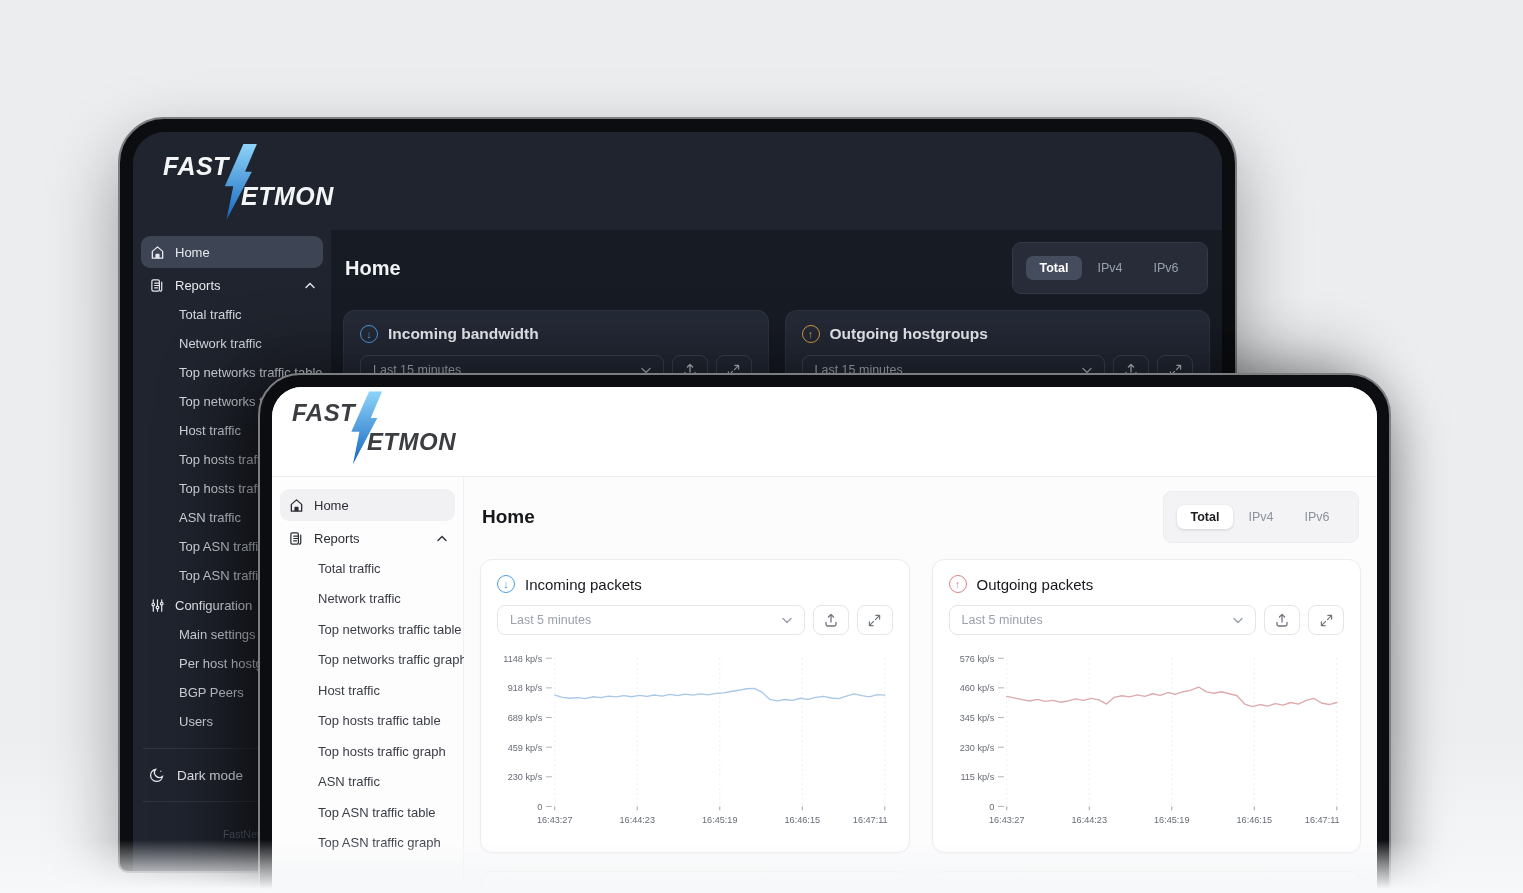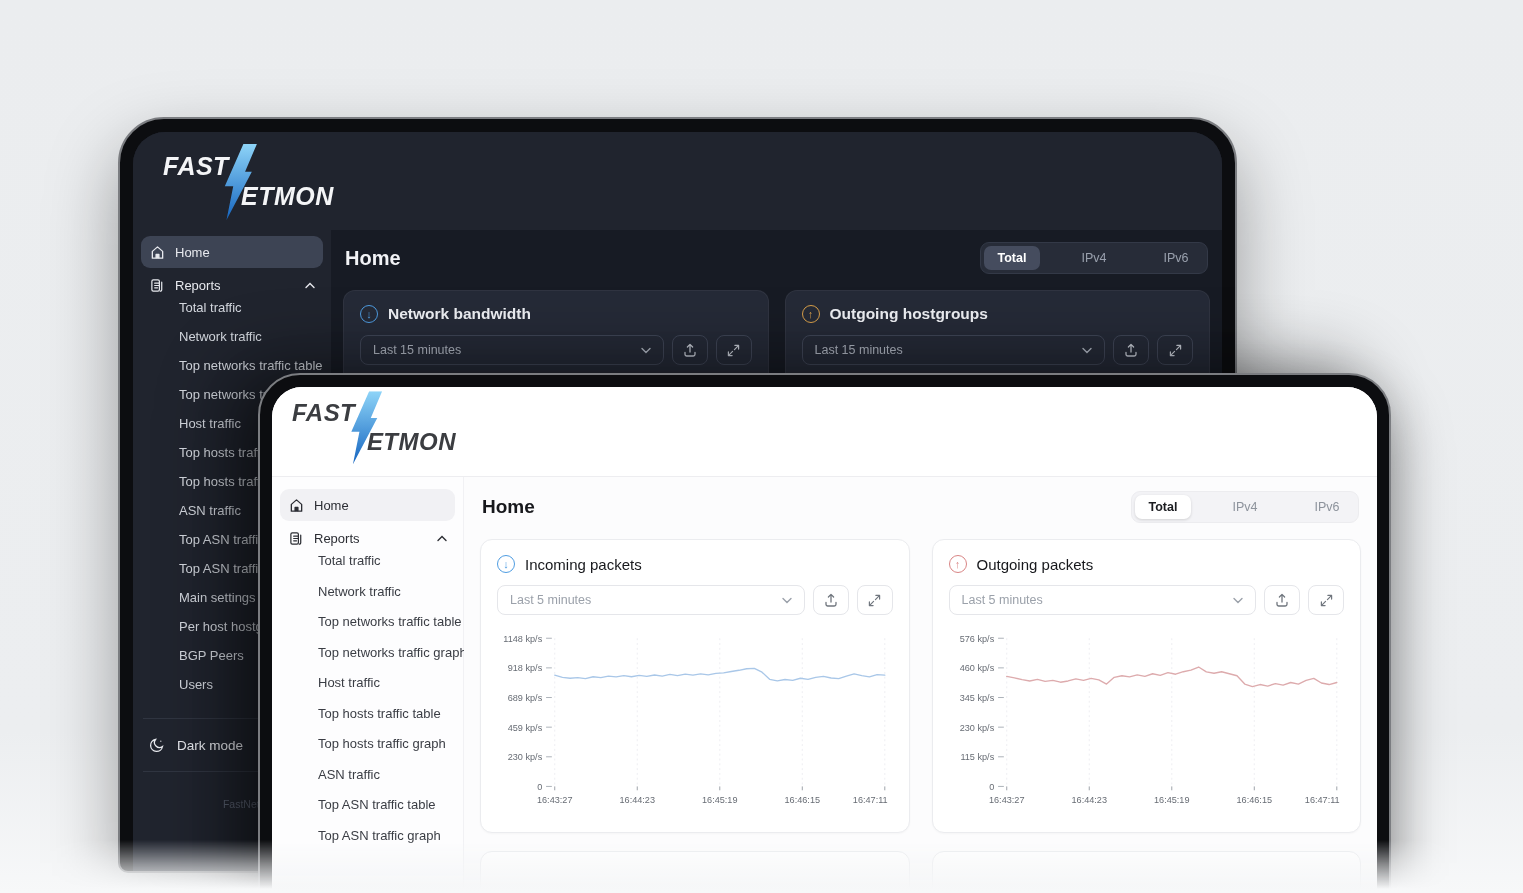--- a/index.html
+++ b/index.html
@@ -35,31 +35,31 @@
   .bd-body { flex:1; display:flex; min-height:0; }
   .bd-sidebar { width:198px; background:#20242e; padding:6px 8px; flex:0 0 auto; font-size:13px; }
   .bd-main { flex:1; background:#171b24; padding:12px 12px 0 12px; }
 
   .nav-item { display:flex; align-items:center; gap:10px; height:30px; padding:0 8px; border-radius:9px; cursor:pointer; }
   .bd-sidebar .nav-item { color:#e7e9ee; }
   .bd-sidebar .nav-item.active { background:#3d4454; height:32px; margin-bottom:2px; }
   .nav-item .nv-icon { display:flex; width:16px; justify-content:center; }
   .nav-item .chev { margin-left:auto; display:flex; }
   ul.subnav { list-style:none; }
-  .subnav .sub-item { height:29px; display:flex; align-items:flex-start; padding-left:38px; cursor:pointer; white-space:nowrap; }
+  .subnav .sub-item { height:29px; display:flex; align-items:center; padding-left:38px; cursor:pointer; white-space:nowrap; }
   .bd-sidebar .subnav .sub-item { color:#d3d7de; }
   .bd-divider { border-top:1px solid #303541; margin:12px 2px; }
   .bd-darkmode { display:flex; align-items:center; gap:12px; color:#e7e9ee; font-size:13.5px; padding:6px 8px; cursor:pointer; }
   .bd-footer { text-align:right; color:#596070; font-size:10.5px; padding:14px 6px 0 0; }
 
   .main-top { display:flex; align-items:center; justify-content:space-between; padding:0 2px; }
   .page-title-dark  { color:#f2f3f6; font-size:20px; font-weight:700; }
   .page-title-light { color:#17181c; font-size:19px; font-weight:700; }
 
-  .tabs { display:flex; border-radius:9px; padding:3px;gap:26px; }
+  .tabs { display:flex; border-radius:9px; padding:13px; }
   .tabs .tab { width:56px; height:24px; line-height:24px; text-align:center; font-size:12.5px; border-radius:7px; cursor:pointer; }
   .tabs-dark { background:#272c38; border:1px solid #333947; }
   .tabs-dark .tab { color:#99a0ad; }
   .tabs-dark .tab.active { background:#454c5e; color:#fff; font-weight:700; }
   .tabs-light { background:#f3f3f6; border:1px solid #ececef; }
   .tabs-light .tab { color:#8d939c; }
   .tabs-light .tab.active { background:#fff; color:#1b1c20; font-weight:700; box-shadow:0 1px 3px rgba(0,0,0,.14); }
 
   .panels-row { display:flex; gap:16px; margin-top:16px; }
   .panel { flex:1; border-radius:12px; }
@@ -186,20 +186,31 @@
                 <li class="sub-item">
                   <span>ASN traffic</span>
                 </li>
                 <li class="sub-item">
                   <span>Top ASN traffic table</span>
                 </li>
                 <li class="sub-item">
                   <span>Top ASN traffic graph</span>
                 </li>
               </ul>
+          <div class="nav-item">
+            <span class="nv-icon">
+              <svg class="ic" width="15" height="15" viewBox="0 0 16 16" fill="none" stroke="currentColor" stroke-width="1.3" stroke-linecap="round">
+                    <path d="M3.5 2v3.3M3.5 8.7V14M8 2v6.3M8 11.7V14M12.5 2v2.3M12.5 7.7V14"></path>
+                    <circle cx="3.5" cy="7" r="1.4"></circle>
+                    <circle cx="8" cy="10" r="1.4"></circle>
+                    <circle cx="12.5" cy="6" r="1.4"></circle>
+                  </svg>
+            </span>
+            <span>Configuration</span>
+          </div>
           <ul class="subnav">
 
           <li class="sub-item">
                   <span>Main settings</span>
                 </li>
                 <li class="sub-item">
                   <span>Per host hostgroups</span>
                 </li>
                 <li class="sub-item">
                   <span>BGP Peers</span>
@@ -229,21 +240,21 @@
               <div class="tab active">Total</div>
               <div class="tab">IPv4</div>
               <div class="tab">IPv6</div>
             </div>
           </div>
 
           <div class="panels-row">
             <section class="panel panel-dark">
               <div class="panel-head">
                 <span class="dir-icon dir-blue">↓</span>
-                <span class="panel-title-dark">Network bandwidth</span>
+                <span class="panel-title-dark">Incoming bandwidth</span>
               </div>
               <div class="controls">
                 <div class="select select-dark">
                   <span>Last 15 minutes</span>
                   <span>
                     <svg class="ic" width="10" height="7" viewBox="0 0 10 7" fill="none" stroke="currentColor" stroke-width="1.4" stroke-linecap="round">
                           <path d="M1 1.5 5 5.5 9 1.5"></path>
                         </svg>
                   </span>
                 </div>

